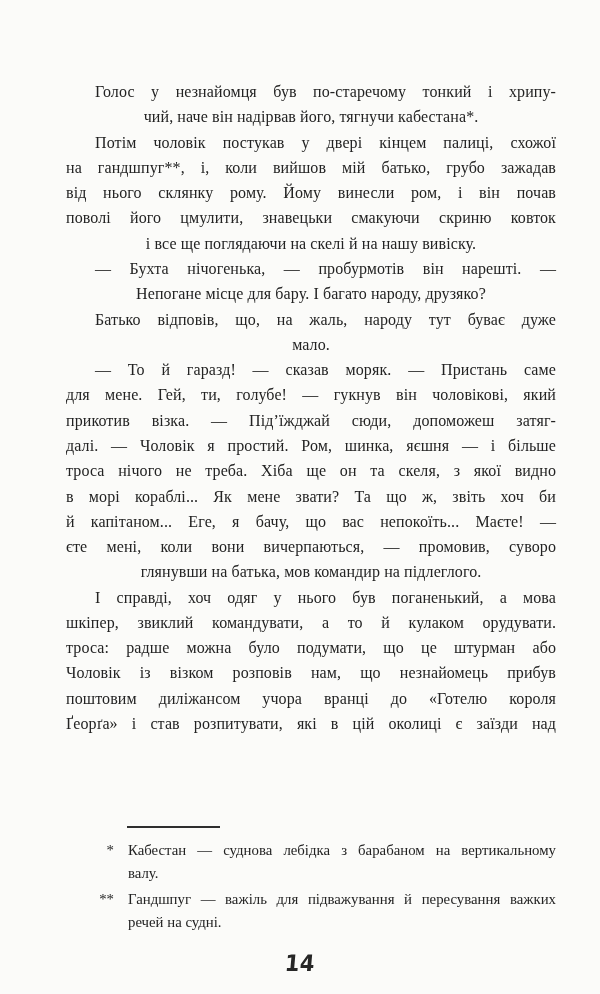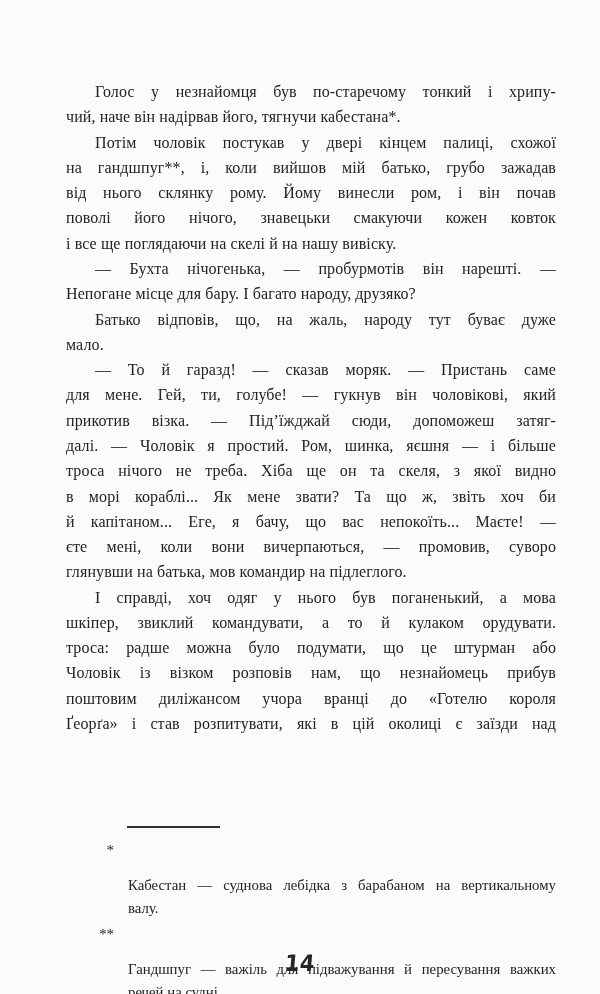--- a/index.html
+++ b/index.html
@@ -16,21 +16,21 @@
   }
   
   .body-text {
     position: absolute;
     left: 66px; top: 79px;
     width: 490px;
     font-size: 16px;
     line-height: 25.28px;
     letter-spacing: 0.1px;
   }
-  .ln { white-space: pre; white-space: normal; }
+  .ln { white-space: pre; white-space: normal; text-align: center; }
   .ln.just {
     text-align: justify;
     text-align-last: justify;
   }
   .ln.ind { text-indent: 29px; }
 
   
   .footnotes {
     position: absolute;
     left: 66px; top: 826px;
@@ -47,21 +47,21 @@
   .fn { display: flex; }
   .fn + .fn { margin-top: 4px; }
   .fn-marker {
     width: 62px;
     box-sizing: border-box;
     padding-right: 14px;
     text-align: right;
     flex: 0 0 auto;
   }
   .fn-text { flex: 1 1 auto; }
-  .fnl.just { text-align: justify; text-align-last: justify; margin-top: 35px; }
+  .fnl.just { text-align: justify; text-align-last: justify; }
 
   
   .page-number {
     position: absolute;
     left: 0; top: 951px;
     width: 600px;
     text-align: center;
     font-family: "DejaVu Sans", sans-serif;
     font-weight: bold;
     font-size: 21px;
@@ -74,21 +74,21 @@
 <body style="background: rgb(251, 251, 249); color: rgb(35, 35, 35);">
 
 <div class="page">
 
   <div class="body-text">
       <div class="ln ind just">Голос у незнайомця був по-старечому тонкий і хрипу-</div>
       <div class="ln">чий, наче він надірвав його, тягнучи кабестана*.</div>
       <div class="ln ind just">Потім чоловік постукав у двері кінцем палиці, схожої</div>
       <div class="ln just">на гандшпуг**, і, коли вийшов мій батько, грубо зажадав</div>
       <div class="ln just">від нього склянку рому. Йому винесли ром, і він почав</div>
-      <div class="ln just">поволі його нічого, знавецьки смакуючи кожен ковток</div>
+      <div class="ln just">поволі його цмулити, знавецьки смакуючи скриню ковток</div>
       <div class="ln">і все ще поглядаючи на скелі й на нашу вивіску.</div>
       <div class="ln ind just">— Бухта нічогенька, — пробурмотів він нарешті. —</div>
       <div class="ln">Непогане місце для бару. І багато народу, друзяко?</div>
       <div class="ln ind just">Батько відповів, що, на жаль, народу тут буває дуже</div>
       <div class="ln">мало.</div>
       <div class="ln ind just">— То й гаразд! — сказав моряк. — Пристань саме</div>
       <div class="ln just">для мене. Гей, ти, голубе! — гукнув він чоловікові, який</div>
       <div class="ln just">прикотив візка. — Під’їжджай сюди, допоможеш затяг-</div>
       <div class="ln just">далі. — Чоловік я простий. Ром, шинка, яєшня — і більше</div>
       <div class="ln just">троса нічого не треба. Хіба ще он та скеля, з якої видно</div>

